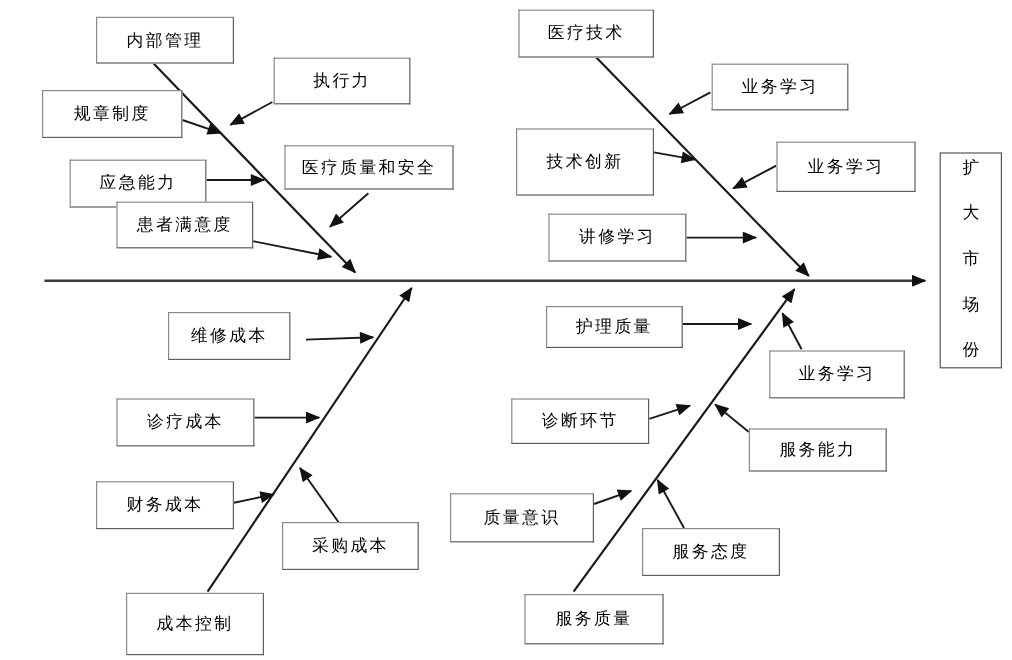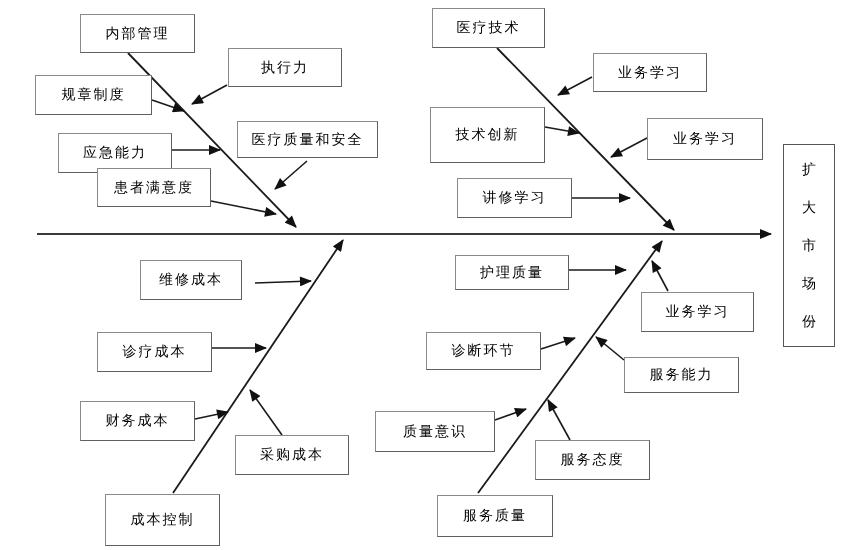--- a/index.html
+++ b/index.html
@@ -87,17 +87,17 @@
   <div class="node" style="left:105px;top:494px;width:115px;height:52px">成本控制</div>
 
   <div class="node" style="left:455px;top:255px;width:114px;height:35px">护理质量</div>
   <div class="node" style="left:641px;top:292px;width:113px;height:40px">业务学习</div>
   <div class="node" style="left:426px;top:332px;width:115px;height:38px">诊断环节</div>
   <div class="node" style="left:624px;top:357px;width:115px;height:36px">服务能力</div>
   <div class="node" style="left:375px;top:411px;width:120px;height:41px">质量意识</div>
   <div class="node" style="left:535px;top:440px;width:115px;height:40px">服务态度</div>
   <div class="node" style="left:437px;top:495px;width:116px;height:42px">服务质量</div>
 
-  <div class="goal" style="left:783px;top:144px;width:52px;height:203px">
+  <div class="goal" style="left:783px;top:127px;width:52px;height:180px">
     <div class="goal-text">扩大市场份</div>
   </div>
 
 </div>
 
 </body></html>

